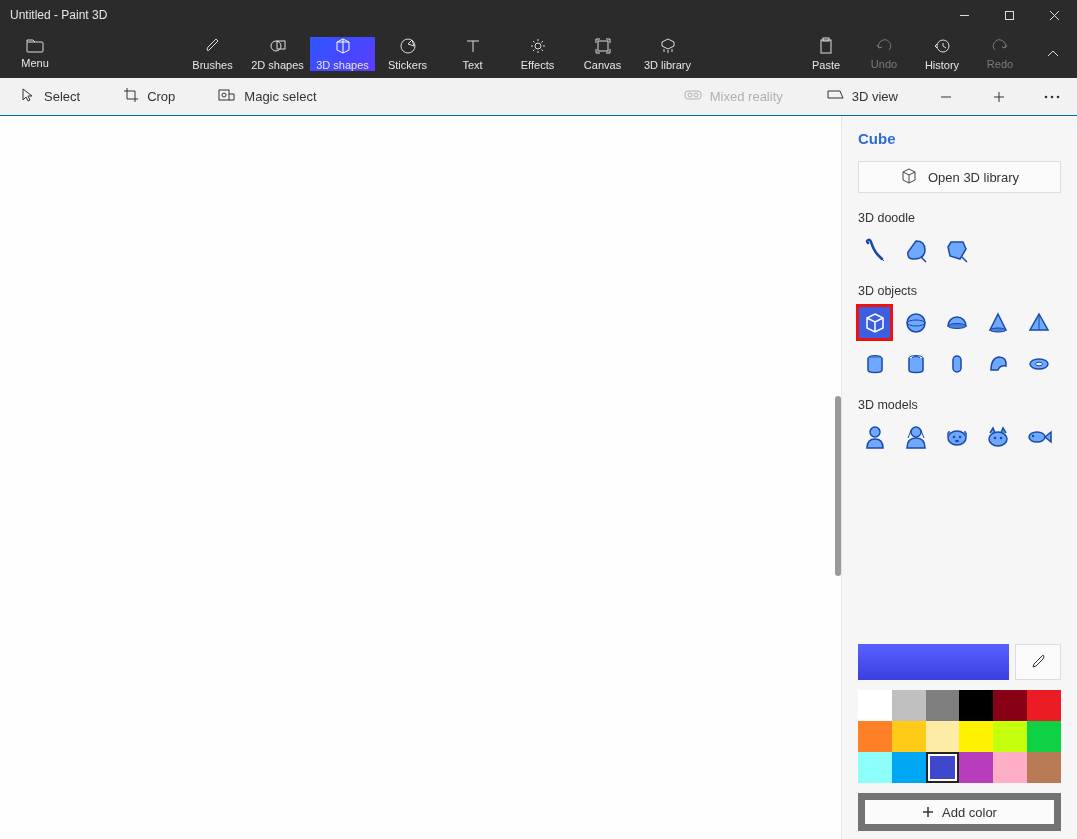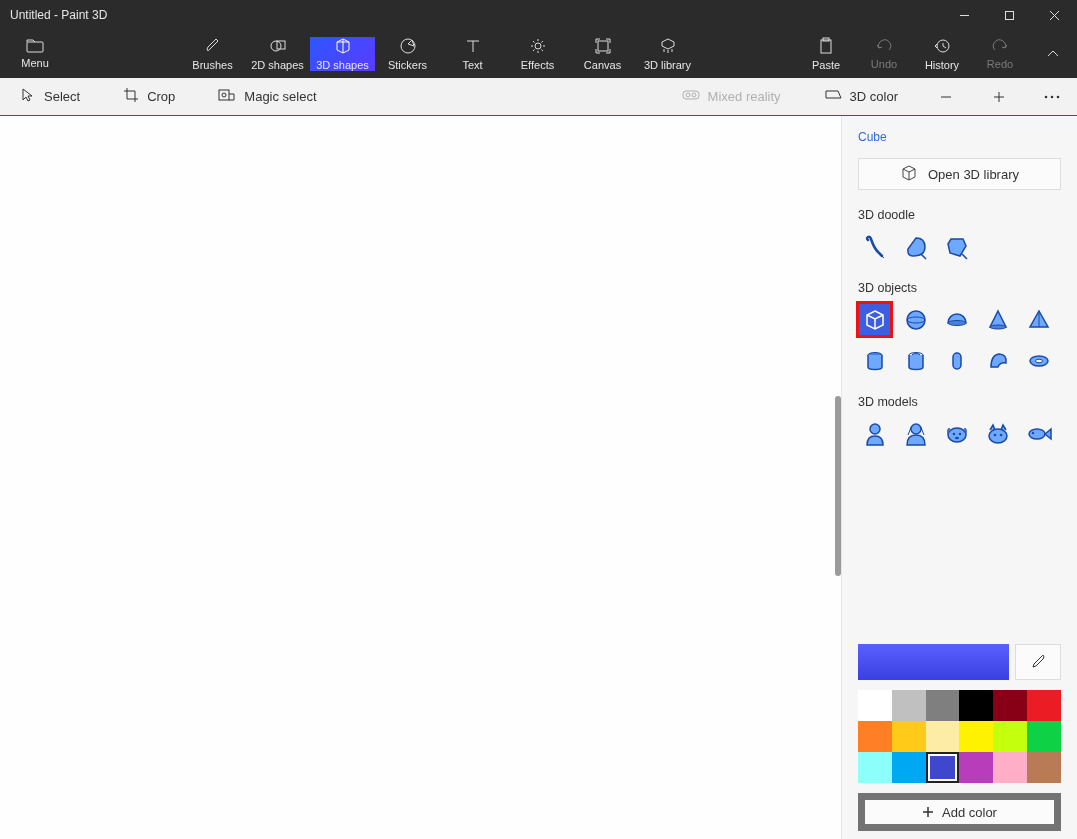--- a/index.html
+++ b/index.html
@@ -81,21 +81,21 @@
   }
   .sidepanel {
     width: 236px;
     background: #f6f6f6;
     border-left: 1px solid #e5e5e5;
     padding: 14px 16px 8px 16px;
     display:flex; flex-direction:column;
     overflow:hidden;
   }
   .sidepanel h2 {
-    color: #2e6bd6; font-weight: 400; font-size: 12px; margin-bottom: 14px;
+    color: #2e6bd6; font-weight: 700; font-size: 15px; margin-bottom: 14px;
   }
   .openlib {
     height: 32px; border:1px solid #ddd; background:#fbfbfb;
     display:flex; align-items:center; justify-content:center; gap:10px;
     font-size: 13px; color:#333; margin-bottom: 18px;
   }
   .section-label { font-size: 12.5px; color:#333; margin-bottom: 8px; }
   .iconrow { display:flex; gap:8px; flex-wrap:wrap; margin-bottom: 18px; }
   .shapebtn {
     width:33px; height:33px; display:flex; align-items:center; justify-content:center;
@@ -275,21 +275,21 @@
           <rect x="1" y="3" width="16" height="8" rx="3" stroke="#b0b0b0" fill="none"></rect>
           <circle cx="6" cy="7" r="2" stroke="#b0b0b0" fill="none"></circle>
           <circle cx="12" cy="7" r="2" stroke="#b0b0b0" fill="none"></circle>
         </svg></span>
     <span>Mixed reality</span>
   </div>
   <div class="tbtn">
     <span><svg width="18" height="14">
           <path d="M2 3 L14 3 L17 10 L2 10 Z" stroke="#333" fill="none"></path>
         </svg></span>
-    <span>3D color</span>
+    <span>3D view</span>
   </div>
   <div class="iconbtn">
     <svg width="14" height="14">
         <line x1="2" y1="7" x2="12" y2="7" stroke="#333"></line>
       </svg>
   </div>
   <div class="iconbtn">
     <svg width="14" height="14">
         <line x1="2" y1="7" x2="12" y2="7" stroke="#333"></line>
         <line x1="7" y1="2" x2="7" y2="12" stroke="#333"></line>

